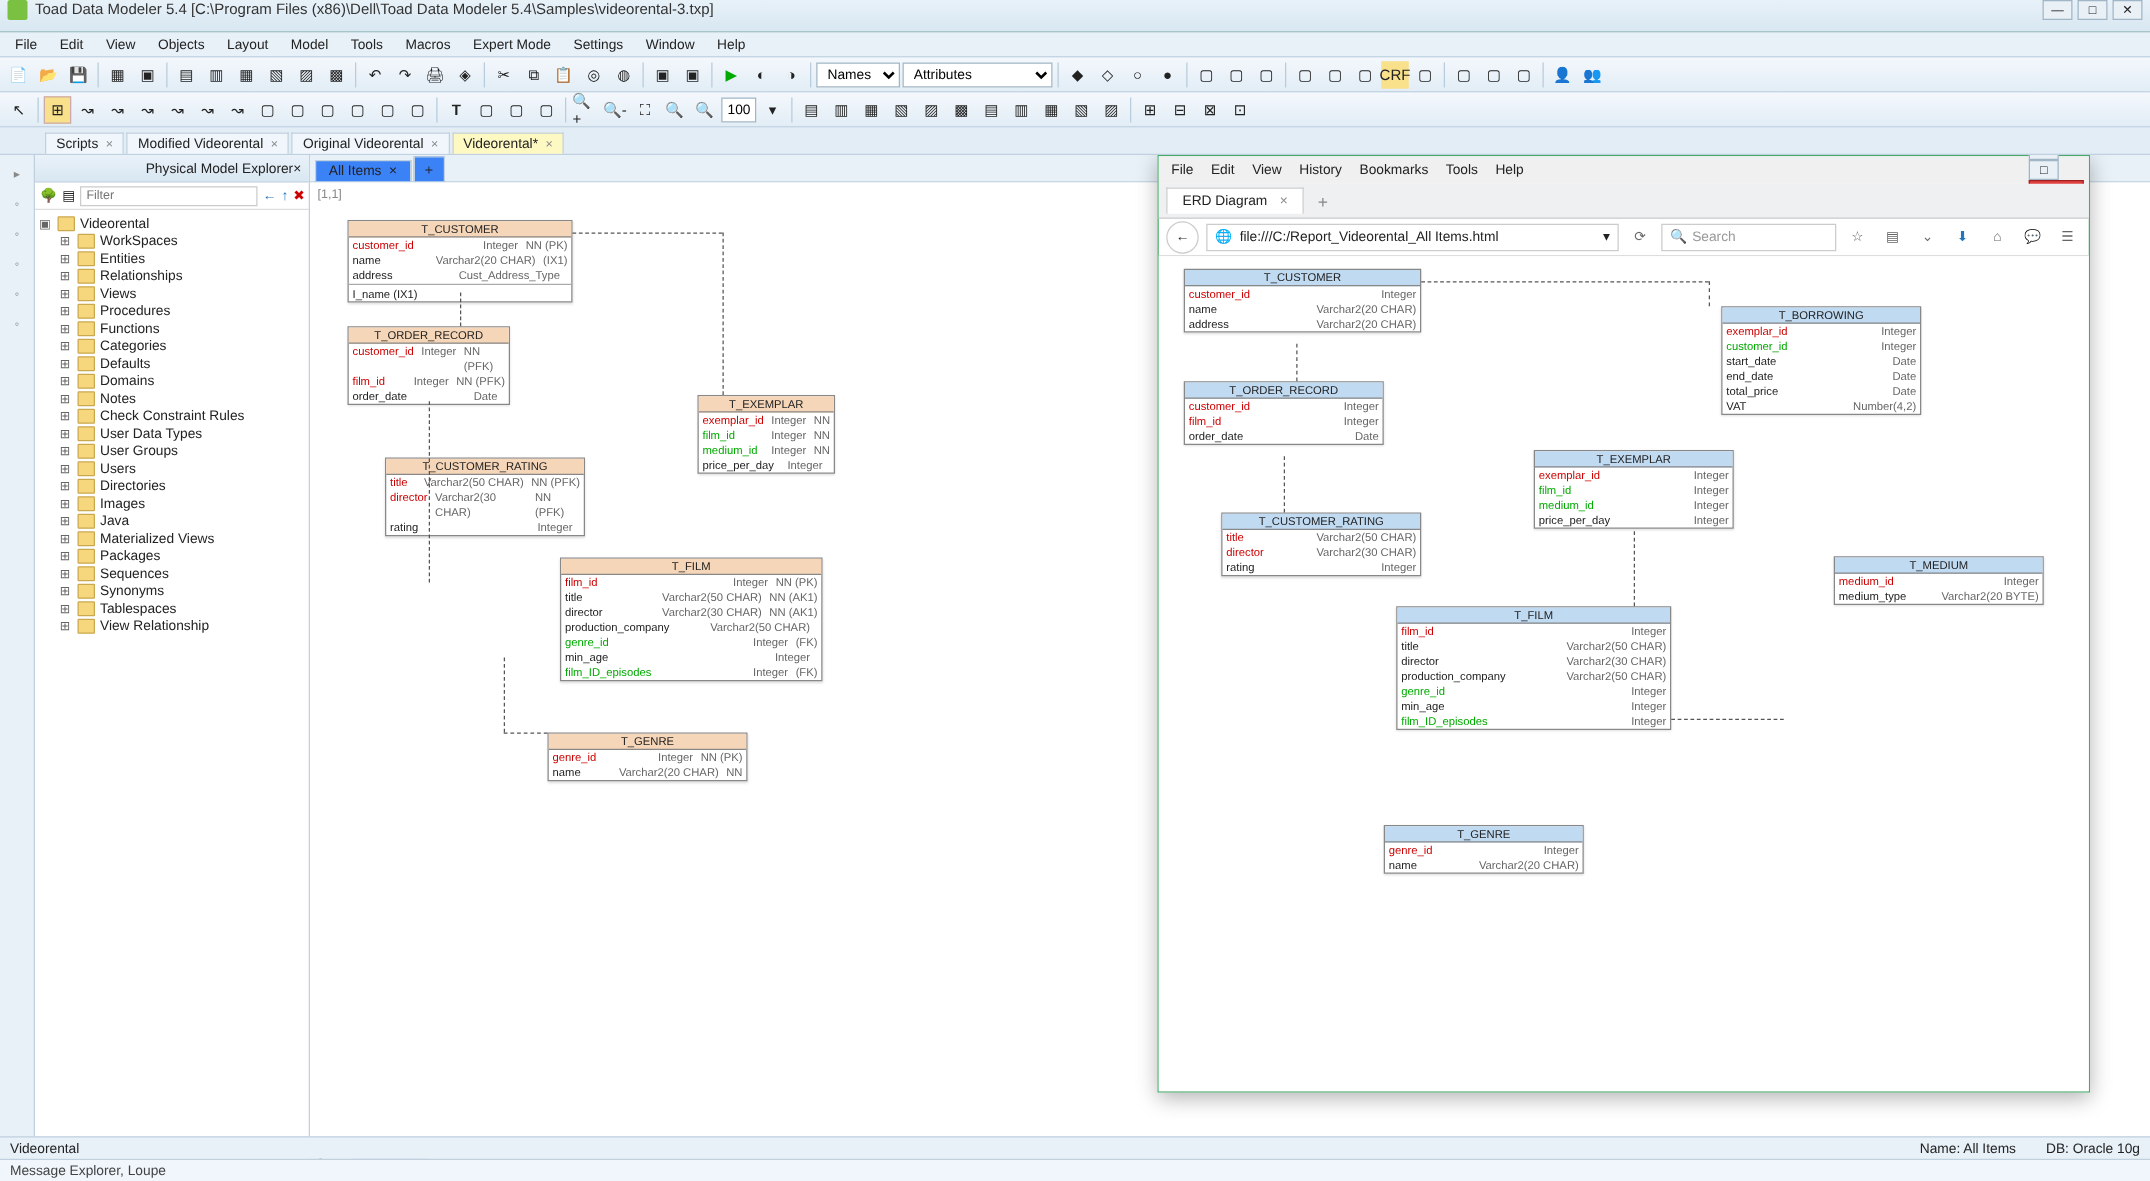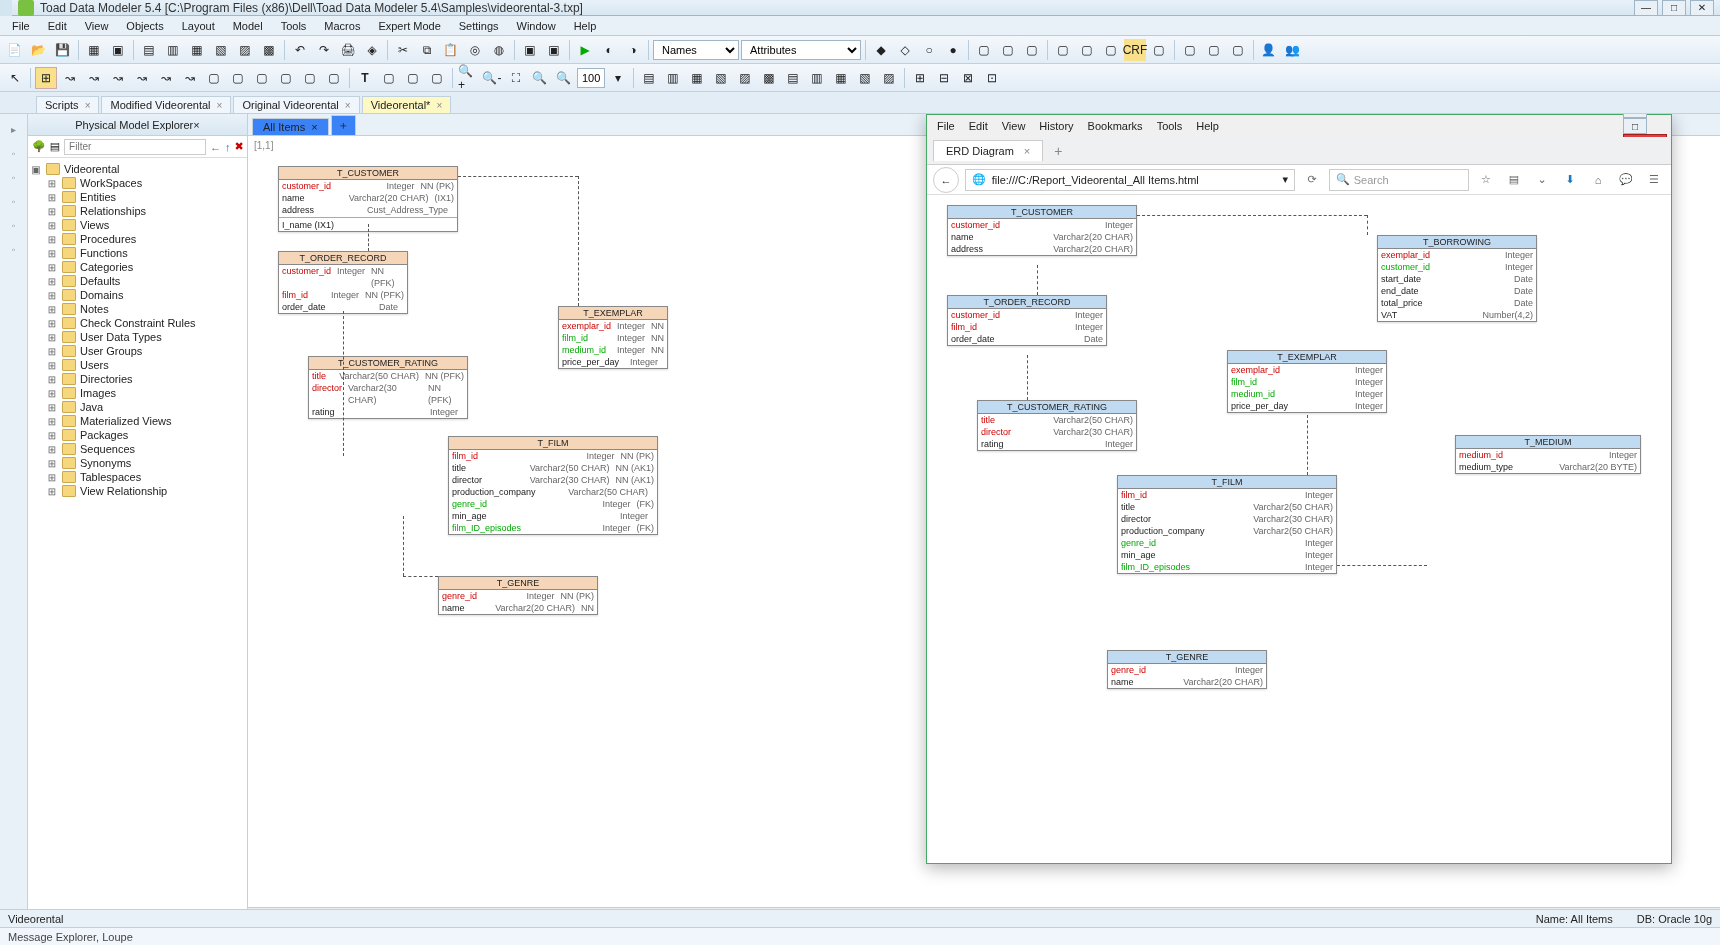--- a/index.html
+++ b/index.html
@@ -1,19 +1,19 @@
 <!DOCTYPE html>
 <html><head>
 <meta charset="utf-8">
 <style>
 * { box-sizing: border-box; margin: 0; padding: 0; font-family: "Segoe UI", Tahoma, sans-serif; }
 body { background: #d4e5f2; font-size: 11px; color: #222; overflow: hidden; width: 1720px; height: 945px; }
 
 
-.titlebar { height: 16px; background: linear-gradient(#e8f1f8,#d8e7f2); border-bottom: 1px solid #9bb; display:flex; align-items:center; padding:0 6px; gap:6px;margin-left:12px; }
+.titlebar { height: 26px; background: linear-gradient(#e8f1f8,#d8e7f2); border-bottom: 1px solid #9bb; display:flex; align-items:flex-start; padding:0 6px; gap:6px; }
 .titlebar .title { flex:1; font-size:12px; color:#333; }
 .titlebar .winbtns { display:flex; gap:4px; }
 .winbtn { width:24px; height:16px; background:#e9f0f6; border:1px solid #a0b5c5; display:flex; align-items:center; justify-content:center; font-size:10px; cursor:pointer;}
 .app-icon { width:16px; height:16px; background:#7ac142; border-radius:2px; }
 
 .menubar { height:20px; background:#e8f1f8; display:flex; align-items:center; padding:0 4px; gap:2px; border-bottom:1px solid #b8ccdc;}
 .menubar span { padding:2px 8px; cursor:pointer; }
 
 .toolbar { height:28px; background:linear-gradient(#f4f8fc,#e2edf6); border-bottom:1px solid #c0d0de; display:flex; align-items:center; padding:0 4px; gap:2px; }
 .toolbar .btn { width:22px; height:22px; display:flex; align-items:center; justify-content:center; border:1px solid transparent; cursor:pointer; font-size:12px;}
@@ -25,21 +25,21 @@
 .leftgutter .gbtn { width:18px; height:18px; color:#888; font-size:10px; display:flex; align-items:center; justify-content:center;}
 
 
 .doctabs { height:22px; background:#e2edf6; border-bottom:1px solid #c0d0de; display:flex; align-items:flex-end; padding-left:36px; gap:2px;}
 .doctab { background:#f0f6fb; border:1px solid #c0d0de; border-bottom:none; padding:2px 8px; display:flex; align-items:center; gap:6px; font-size:11px; cursor:pointer;}
 .doctab.active { background:#fef9c3; }
 .doctab .x { color:#888; font-size:10px; }
 
 
 .explorer { width:220px; background:#fff; border-right:1px solid #c0d0de; display:flex; flex-direction:column; }
-.panelhdr { height:22px; background:linear-gradient(#eaf2f9,#d8e7f2); border-bottom:1px solid #c0d0de; display:flex; align-items:center; padding:0 6px; font-size:11px; justify-content:center;}
+.panelhdr { height:22px; background:linear-gradient(#eaf2f9,#d8e7f2); border-bottom:1px solid #c0d0de; display:flex; align-items:center; padding:0 6px; font-size:11px; justify-content:flex-end;}
 .panelhdr .controls { display:flex; gap:4px; }
 .filterrow { height:22px; display:flex; align-items:center; padding:2px 4px; gap:4px; border-bottom:1px solid #ddd;}
 .filterrow input { flex:1; border:1px solid #ccc; height:16px; font-size:10px; padding:0 4px; color:#999;}
 .tree { flex:1; overflow:auto; padding:4px 2px; }
 .tree .node { display:flex; align-items:center; gap:4px; padding:1px 0 1px 0; white-space:nowrap; cursor:pointer;}
 .tree .exp { width:12px; text-align:center; color:#666; font-size:10px;}
 .tree .fold { width:14px; height:12px; background:#f7d77e; border:1px solid #caa84d; border-radius:1px;}
 .tree .indent1 { padding-left:16px; }
 
 
@@ -140,21 +140,21 @@
   <div class="btn">◎</div>
   <div class="btn">◍</div>
   <div class="sep"></div>
   <div class="btn">▣</div>
   <div class="btn">▣</div>
   <div class="sep"></div>
   <div class="btn" style="color:#0a0;">▶</div>
   <div class="btn">◐</div>
   <div class="btn">◑</div>
   <div class="sep"></div>
-  <select style="width:86px;"><option>Names</option></select>
+  <select style="width:67px;"><option>Names</option></select>
   <select style="width:120px;"><option>Attributes</option></select>
   <div class="sep"></div>
   <div class="btn">◆</div>
   <div class="btn">◇</div>
   <div class="btn">○</div>
   <div class="btn">●</div>
   <div class="sep"></div>
   <div class="btn">▢</div>
   <div class="btn">▢</div>
   <div class="btn">▢</div>
@@ -716,21 +716,21 @@
             </div>
             <div class="row">
               <span class="">total_price</span>
               <span class="t">Date</span>
             </div>
             <div class="row">
               <span class="">VAT</span>
               <span class="t">Number(4,2)</span>
             </div>
           </div>
-          <div class="ent blue" style="left: 528px; top: 240px; width: 186px;">
+          <div class="ent blue" style="left: 540px; top: 240px; width: 168px;">
             <div class="hd">T_MEDIUM</div>
             <div class="row">
               <span class="k">medium_id</span>
               <span class="t">Integer</span>
             </div>
             <div class="row">
               <span class="">medium_type</span>
               <span class="t">Varchar2(20 BYTE)</span>
             </div>
           </div>

